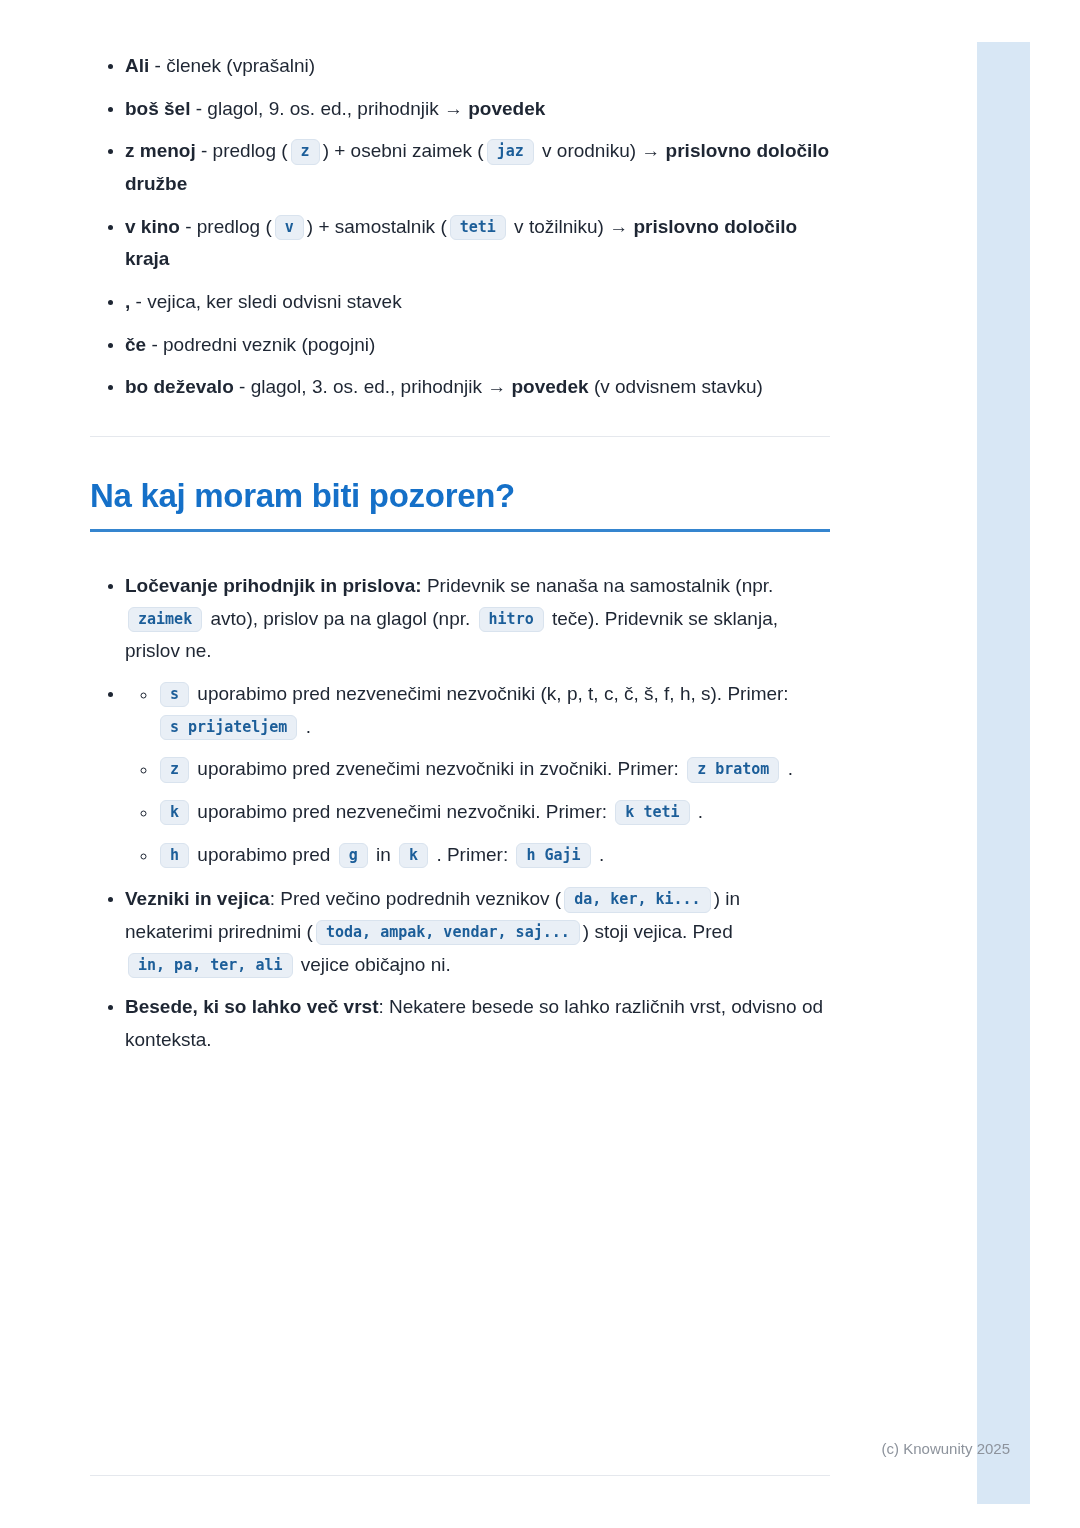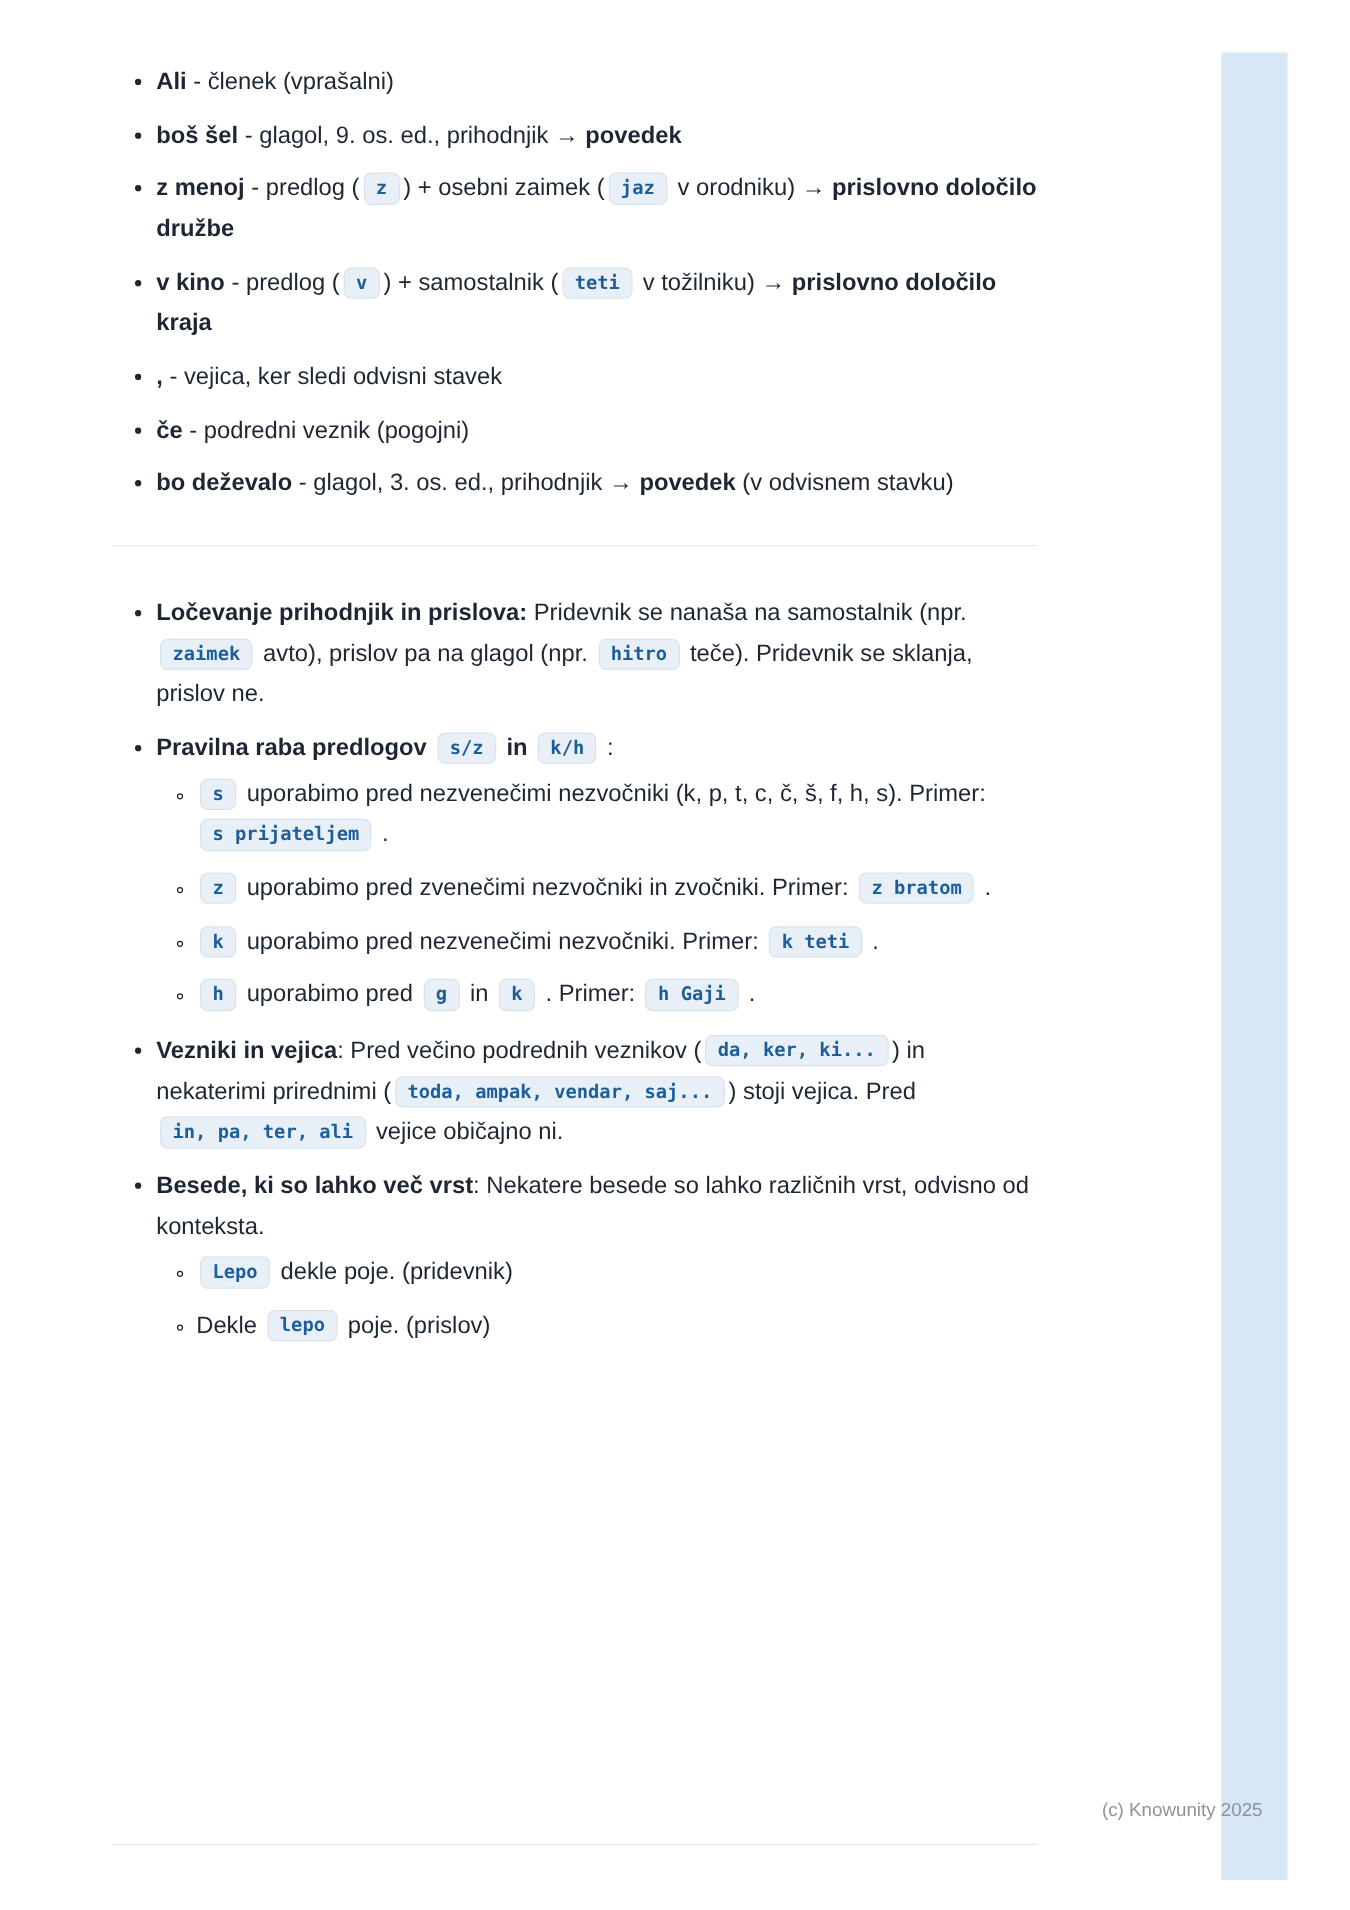--- a/index.html
+++ b/index.html
@@ -88,38 +88,34 @@
     <li><strong>z menoj</strong><span> - predlog (</span><span class="code">z</span><span>) + osebni zaimek (</span><span class="code">jaz</span><span> v orodniku) → </span><strong>prislovno določilo družbe</strong></li>
     <li><strong>v kino</strong><span> - predlog (</span><span class="code">v</span><span>) + samostalnik (</span><span class="code">teti</span><span> v tožilniku) → </span><strong>prislovno določilo kraja</strong></li>
     <li><strong>,</strong><span> - vejica, ker sledi odvisni stavek</span></li>
     <li><strong>če</strong><span> - podredni veznik (pogojni)</span></li>
     <li><strong>bo deževalo</strong><span> - glagol, 3. os. ed., prihodnjik → </span><strong>povedek</strong><span> (v odvisnem stavku)</span></li>
   </ul>
 
 
   <hr class="divider">
 
+  <h1 class="section-heading">Na kaj moram biti pozoren?</h1>
 
   <ul class="main-list list2">
     <li><strong>Ločevanje prihodnjik in prislova:</strong><span> Pridevnik se nanaša na samostalnik (npr. </span><span class="code">zaimek</span><span> avto), prislov pa na glagol (npr. </span><span class="code">hitro</span><span> teče). Pridevnik se sklanja, prislov ne.</span></li>
     <li>
-      <span><strong>Pravilna raba predlogov</strong><span> </span><span class="code">s/z</span><span> </span><strong>in</strong><span> </span><span class="code">k/h</span><span> :</span></span>
       <ul class="sub-list">
         <li><span class="code">s</span><span> uporabimo pred nezvenečimi nezvočniki (k, p, t, c, č, š, f, h, s). Primer: </span><span class="code">s prijateljem</span><span> .</span></li>
         <li><span class="code">z</span><span> uporabimo pred zvenečimi nezvočniki in zvočniki. Primer: </span><span class="code">z bratom</span><span> .</span></li>
         <li><span class="code">k</span><span> uporabimo pred nezvenečimi nezvočniki. Primer: </span><span class="code">k teti</span><span> .</span></li>
         <li><span class="code">h</span><span> uporabimo pred </span><span class="code">g</span><span> in </span><span class="code">k</span><span> . Primer: </span><span class="code">h Gaji</span><span> .</span></li>
       </ul>
     </li>
     <li><strong>Vezniki in vejica</strong><span>: Pred večino podrednih veznikov (</span><span class="code">da, ker, ki...</span><span>) in nekaterimi prirednimi (</span><span class="code">toda, ampak, vendar, saj...</span><span>) stoji vejica. Pred </span><span class="code">in, pa, ter, ali</span><span> vejice običajno ni.</span></li>
     <li>
       <span><strong>Besede, ki so lahko več vrst</strong><span>: Nekatere besede so lahko različnih vrst, odvisno od konteksta.</span></span>
-      <ul class="sub-list">
-        <li><span class="code">Lepo</span><span> dekle poje. (pridevnik)</span></li>
-        <li><span>Dekle </span><span class="code">lepo</span><span> poje. (prislov)</span></li>
-      </ul>
     </li>
   </ul>
 
 </div>
 
 <hr class="bottom-divider">
 <div class="footer-credit">(c) Knowunity 2025</div>
 
 </body></html>

